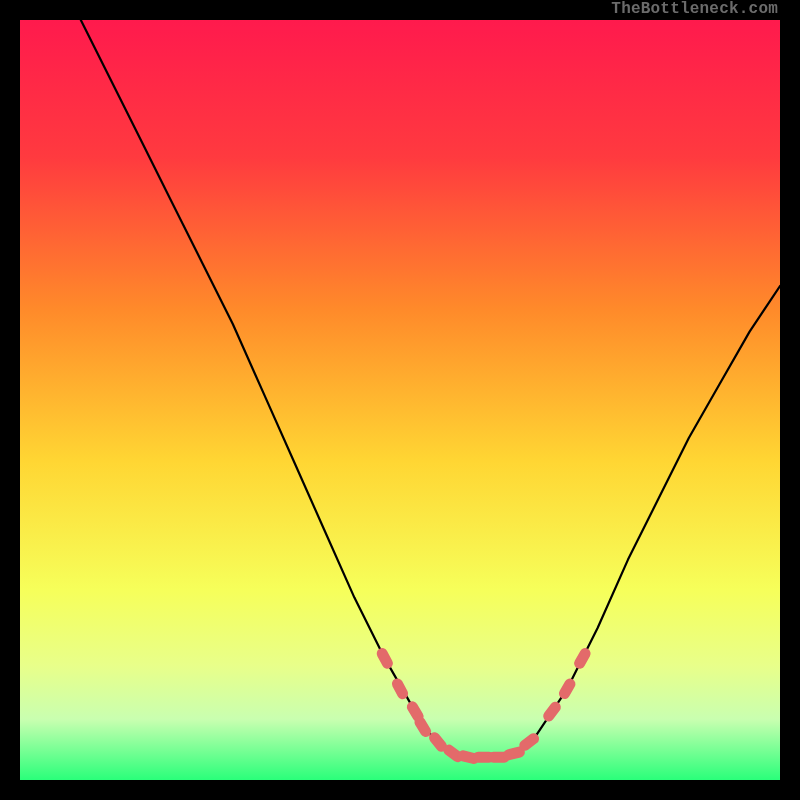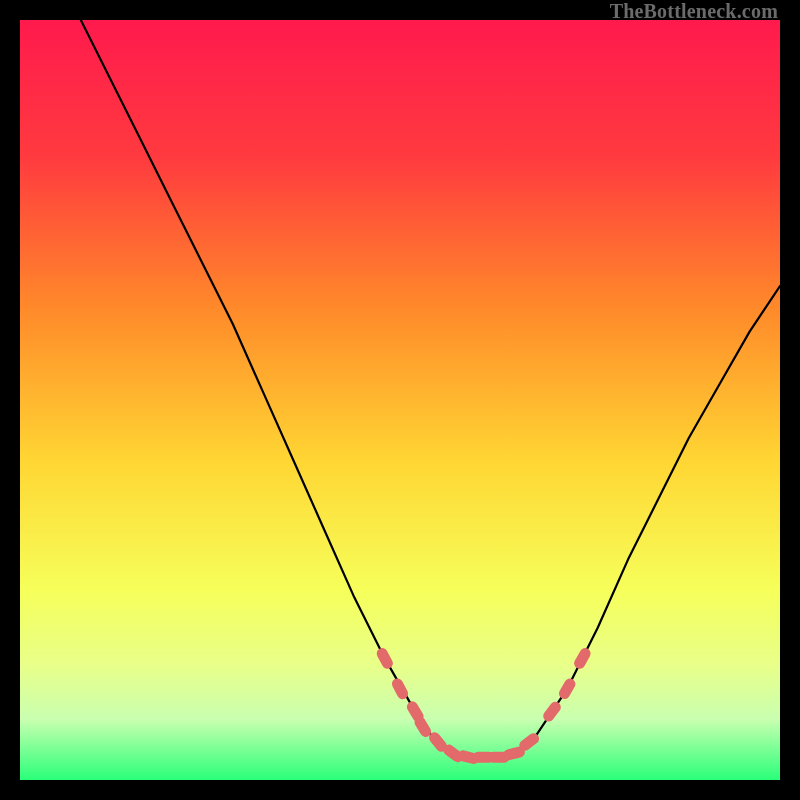--- a/index.html
+++ b/index.html
@@ -22,22 +22,22 @@
     position: absolute;
     left: 0;
     top: 0;
     width: 760px;
     height: 760px;
   }
   .watermark {
     position: absolute;
     top: 0px;
     right: 22px;
-    font-family: Liberation Serif, serif;
-    font-size: 20px;
+    font-family: Liberation Mono, monospace;
+    font-size: 16px;
     font-weight: 600;
     color: #6b6b6b;
     letter-spacing: 0.2px;
   }
 </style>
 </head>
 <body>
 
 <div class="frame">
   <svg class="plot" viewBox="0 0 760 760" preserveAspectRatio="none">

